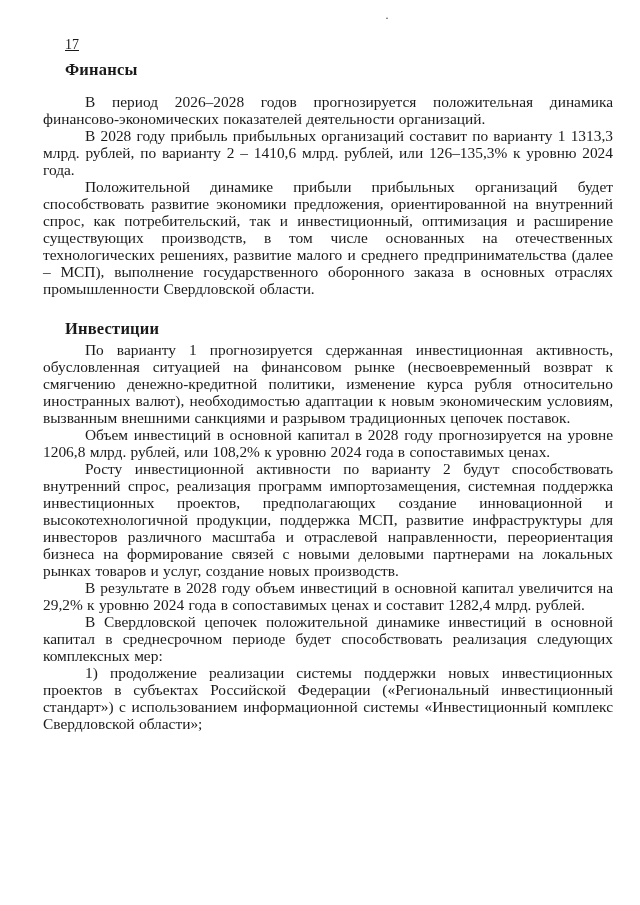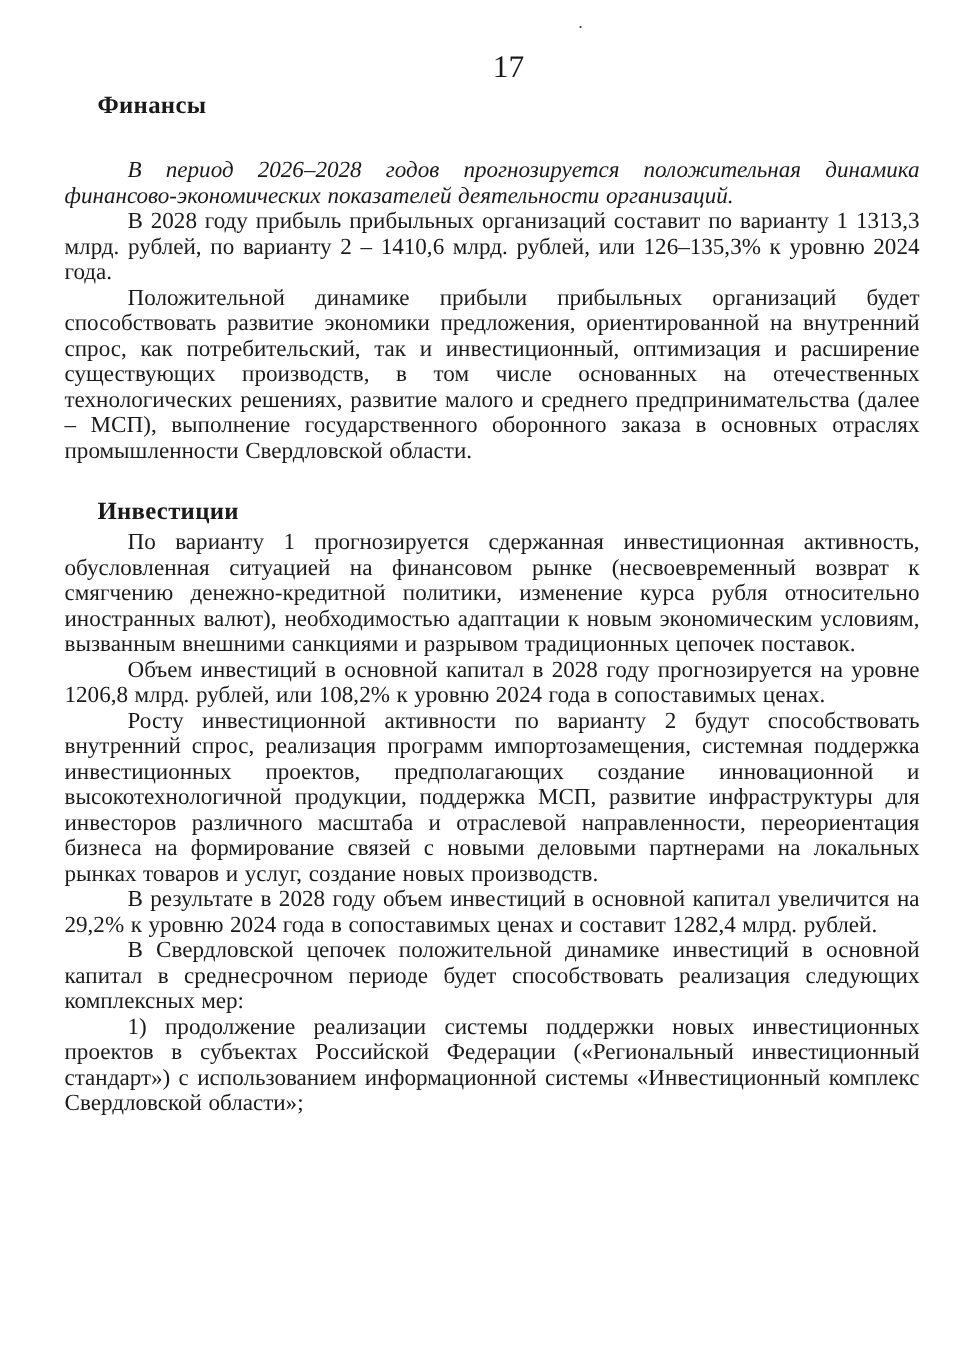--- a/index.html
+++ b/index.html
@@ -28,23 +28,23 @@
   }
   .content {
     position: absolute;
     left: 43px;
     top: 0;
     width: 570px;
   }
   .page-number {
     margin: 36px 0 0 0;
     padding-left: 22px;
-    text-align: center;
-    font-size: 21px;
+    font-size: 14px;
     line-height: 17px;
+    text-decoration: underline;
   }
   .section-heading {
     margin: 0;
     padding-left: 22px;
     text-align: left;
     font-weight: 700;
     font-size: 16.5px;
     line-height: 18px;
     letter-spacing: 0.2px;
   }
@@ -52,21 +52,21 @@
   .heading-investments{ margin-top: 23px; margin-bottom: 3px; }
   .para {
     margin: 0;
     font-size: 15.4px;
     line-height: 17px;
     text-align: justify;
     text-indent: 42px;
     word-spacing: 0.5px;
     hyphens: none;
   }
-  .para-first { margin-top: 26px; font-style: italic; }
+  .para-first { margin-top: 14px; }
   .para-continued { text-align-last: justify; }
 </style>
 </head>
 <body>
 
 <div class="sheet">
 
   <span class="stray-dot">·</span>
 
   <div class="content">

